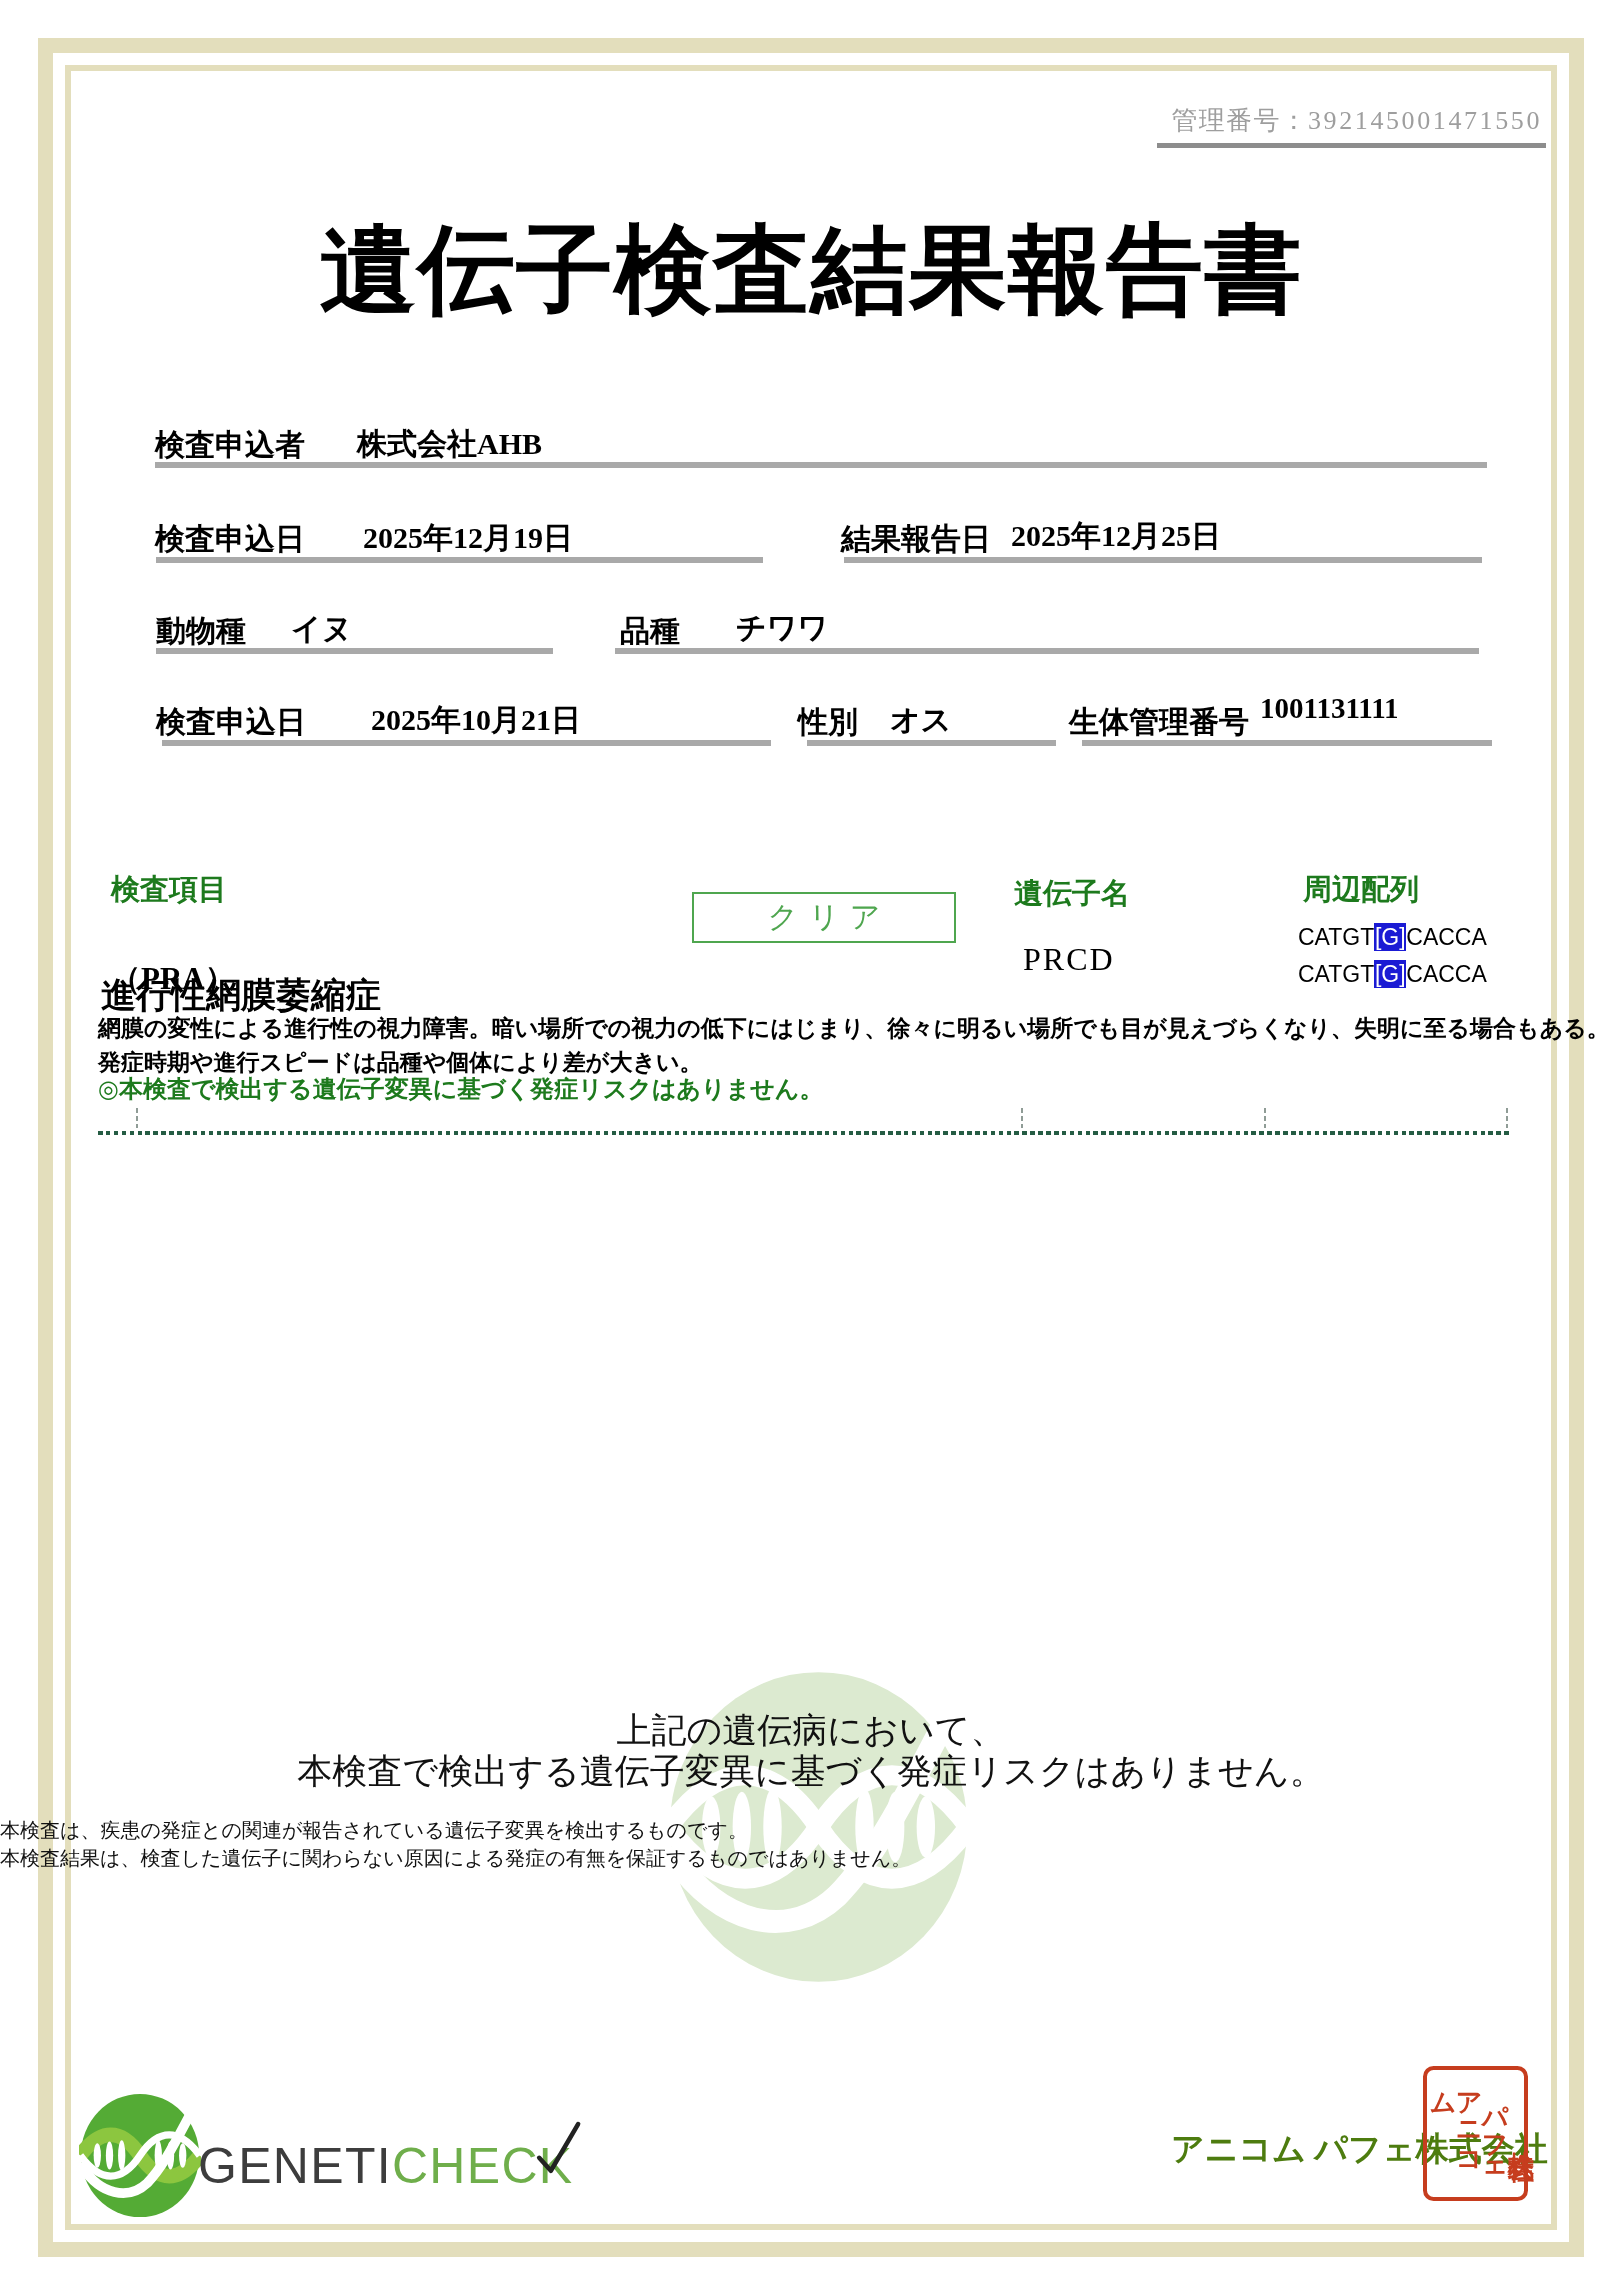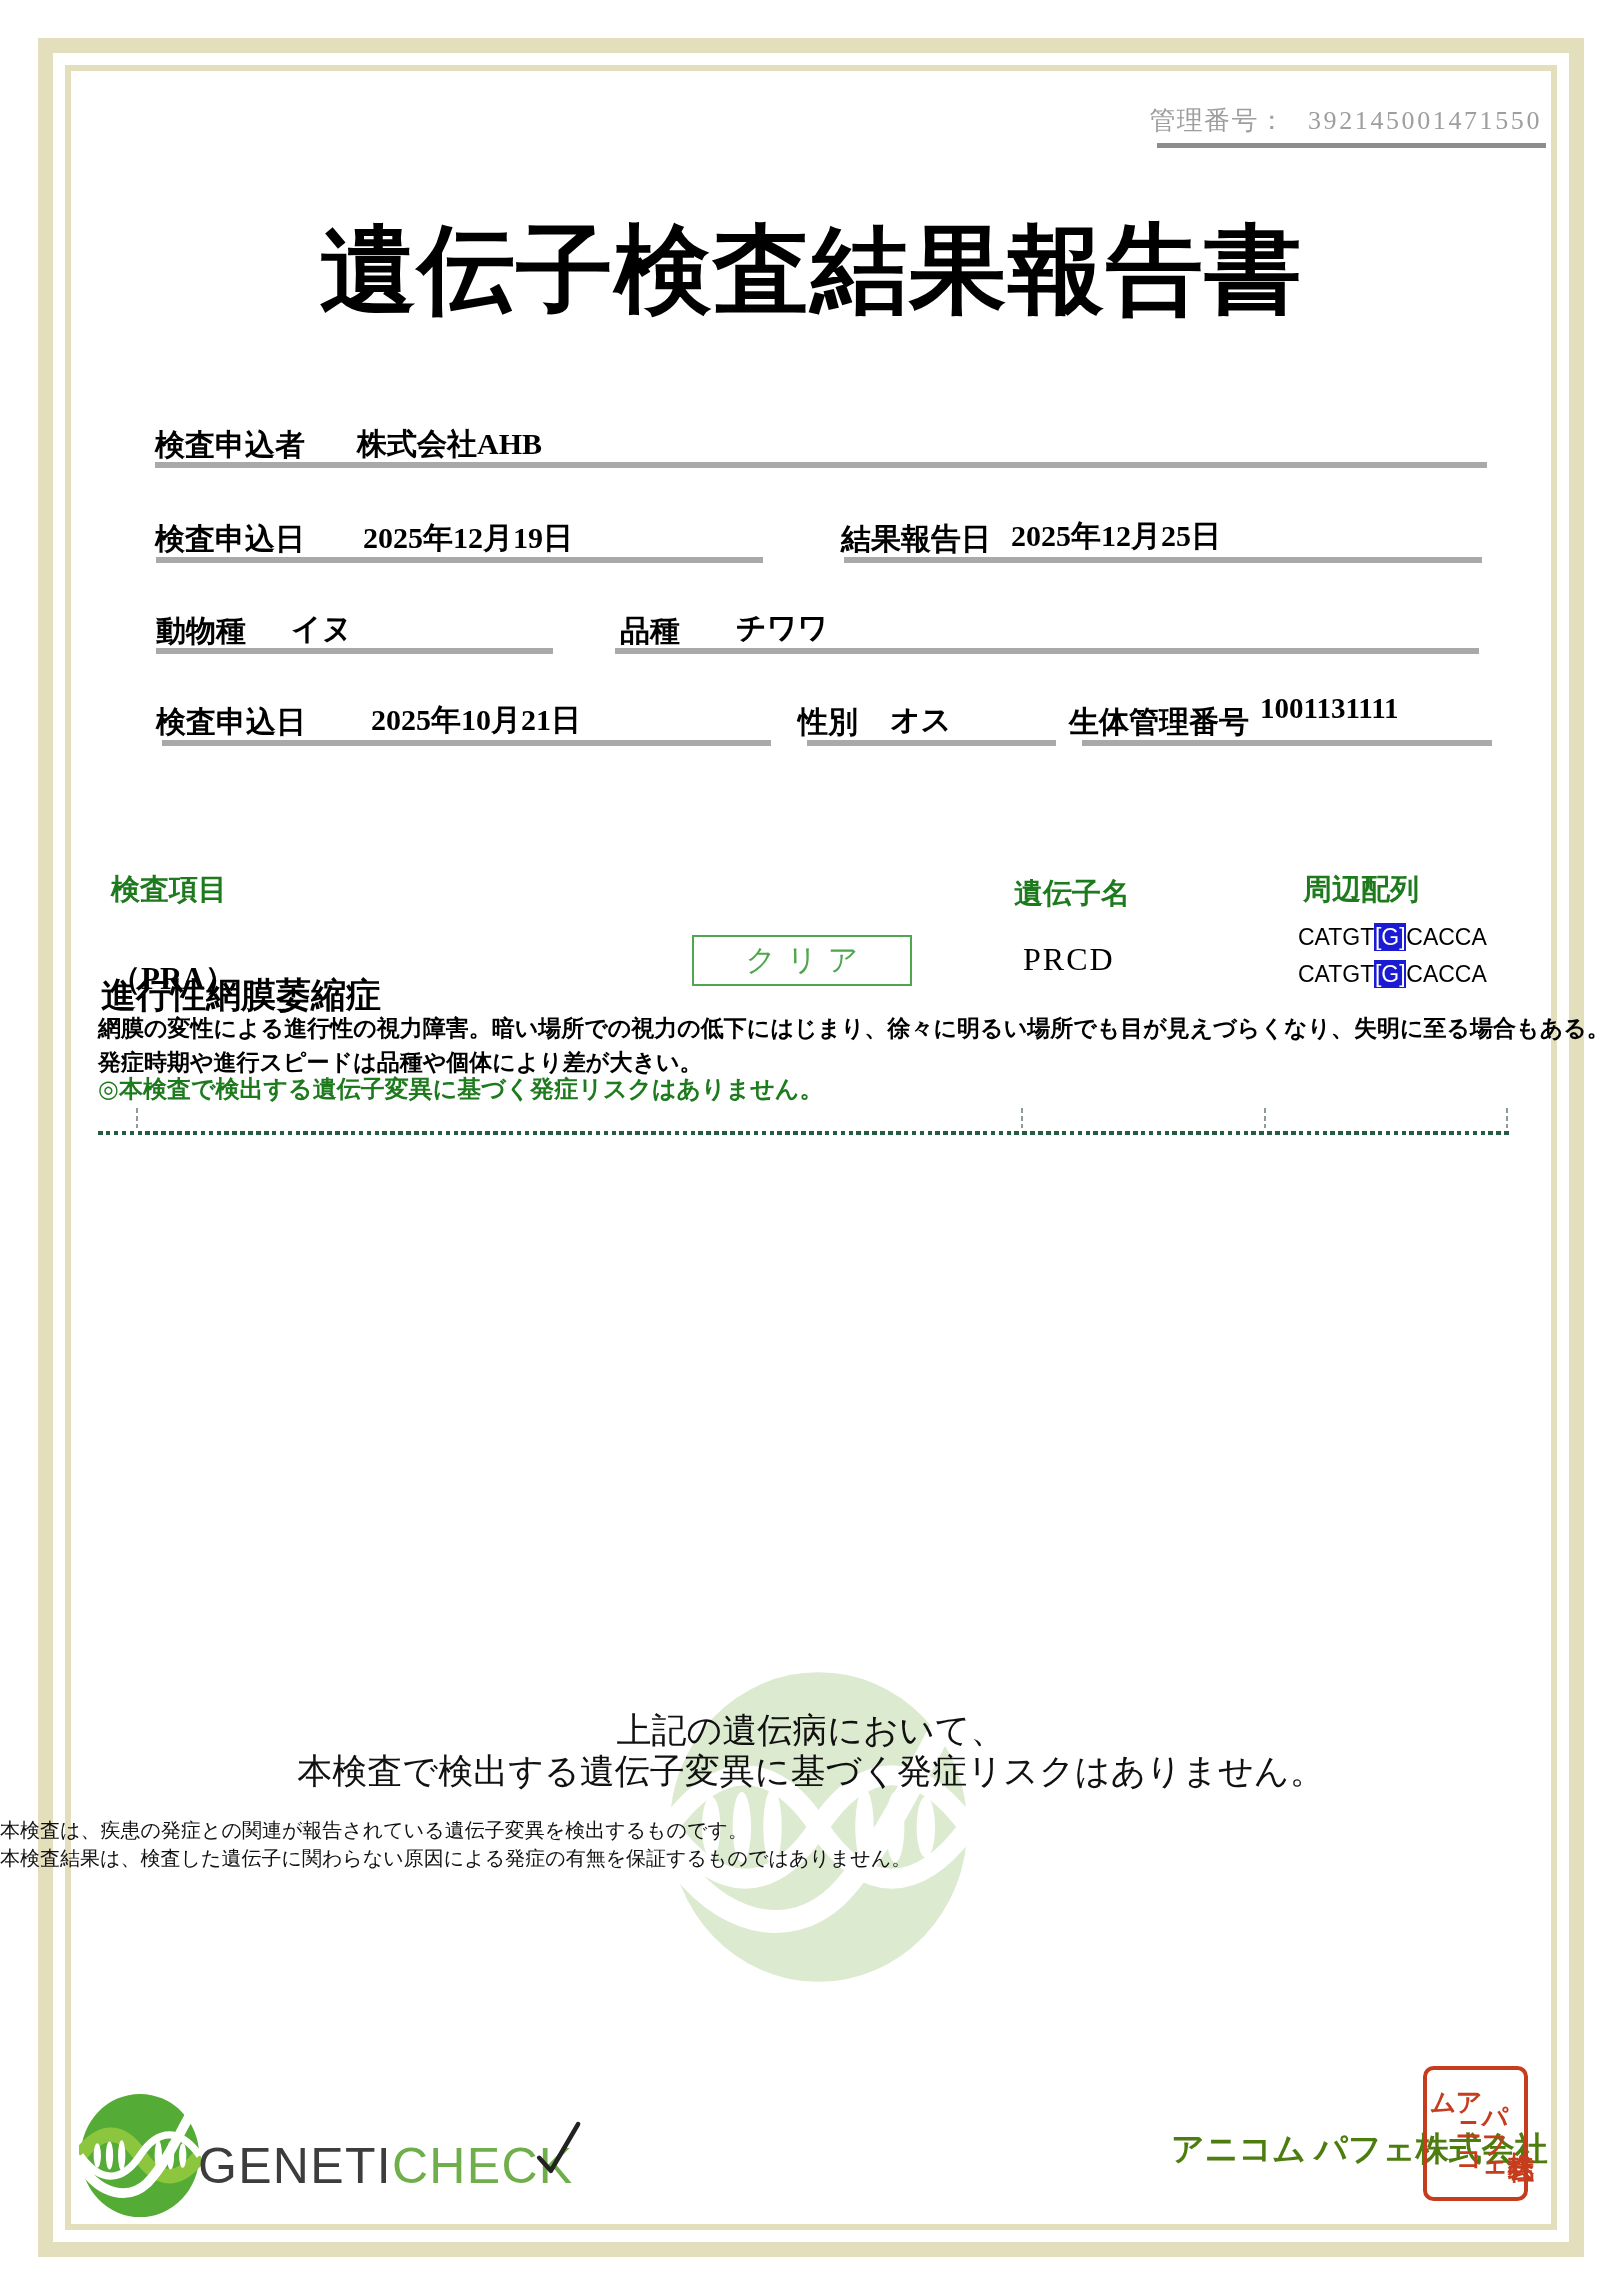--- a/index.html
+++ b/index.html
@@ -15,30 +15,30 @@
     --logo-green:#54ab35;
     --logo-light:#8cc63f;
     --wm-green:#dcead0;
   }
   *{margin:0;padding:0;box-sizing:border-box;}
   body{background:#ffffff;font-family:var(--serif);}
   .page{position:relative;width:1622px;height:2295px;background:#ffffff;overflow:hidden;}
   .frame-outer{position:absolute;left:38px;top:38px;right:38px;bottom:38px;border:15px solid var(--khaki);}
   .frame-inner{position:absolute;left:65px;top:65px;right:65px;bottom:65px;border:6.5px solid var(--khaki);}
   .mgmt{position:absolute;top:103px;right:80px;font-family:var(--serif);font-size:26px;color:#9e9e9e;letter-spacing:1.3px;white-space:nowrap;}
-  .mgmt-num{margin-left:22px;letter-spacing:2.6px;}
+  .mgmt-num{letter-spacing:2.6px;}
   .mgmt-line{position:absolute;left:1157px;top:143px;width:389px;height:5.2px;background:#8d8d8d;}
   .title{position:absolute;left:0;right:0;top:206px;text-align:center;font-family:var(--serif);font-weight:bold;font-size:97px;color:#000;letter-spacing:1.3px;}
   .lbl{position:absolute;font-family:Liberation Sans, sans-serif;font-weight:bold;font-size:30px;color:#000;white-space:nowrap;}
   .val{position:absolute;font-family:var(--serif);font-weight:bold;font-size:30px;color:#000;white-space:nowrap;}
   .uline{position:absolute;height:5.9px;background:var(--uline);}
   .sec-head{position:absolute;font-family:var(--serif);font-weight:bold;font-size:29px;color:var(--green);white-space:nowrap;}
   .disease{position:absolute;left:101px;top:972px;font-family:var(--serif);font-weight:bold;font-size:35px;color:#000;white-space:nowrap;}
   .disease-abbr{position:absolute;left:110px;top:958px;font-family:var(--serif);font-weight:bold;font-size:31px;color:#000;white-space:nowrap;}
-  .result-box{position:absolute;left:692px;top:935px;width:220px;height:51px;border:2.6px solid var(--result-green);display:flex;align-items:center;justify-content:center;}
+  .result-box{position:absolute;left:692px;top:892px;width:264px;height:51px;border:2.6px solid var(--result-green);display:flex;align-items:center;justify-content:center;}
   .result-box span{font-family:var(--serif);font-size:30px;color:var(--result-green);letter-spacing:10.5px;padding-left:10.5px;}
   .gene{position:absolute;left:1023px;top:941px;font-family:var(--serif);font-size:32px;color:#000;letter-spacing:2px;}
   .seq{position:absolute;left:1298px;font-family:Liberation Sans, sans-serif;font-size:23px;color:#000;white-space:nowrap;}
   .seq .hl{background:var(--hl-blue);color:#ffffff;padding:0.7px 0.7px;}
   .desc{position:absolute;left:98px;font-family:var(--serif);font-weight:bold;font-size:23px;color:#000;white-space:nowrap;}
   .risk{color:var(--green);font-size:24px;}
   .vdash{position:absolute;top:1108px;width:2px;height:22px;background:repeating-linear-gradient(180deg,#8f9c96 0 4.6px,transparent 4.6px 7.9px);}
   .dotline{position:absolute;left:98px;top:1131px;width:1411px;height:3.9px;background:repeating-linear-gradient(90deg,#255c44 0 4.6px,transparent 4.6px 7.9px);}
   .summary{position:absolute;left:0;right:0;text-align:center;font-family:var(--sans);font-size:35px;color:#111;white-space:nowrap;}
   .disclaimer{position:absolute;left:0;right:0;font-family:var(--sans);font-size:20px;color:#111;white-space:nowrap;}

